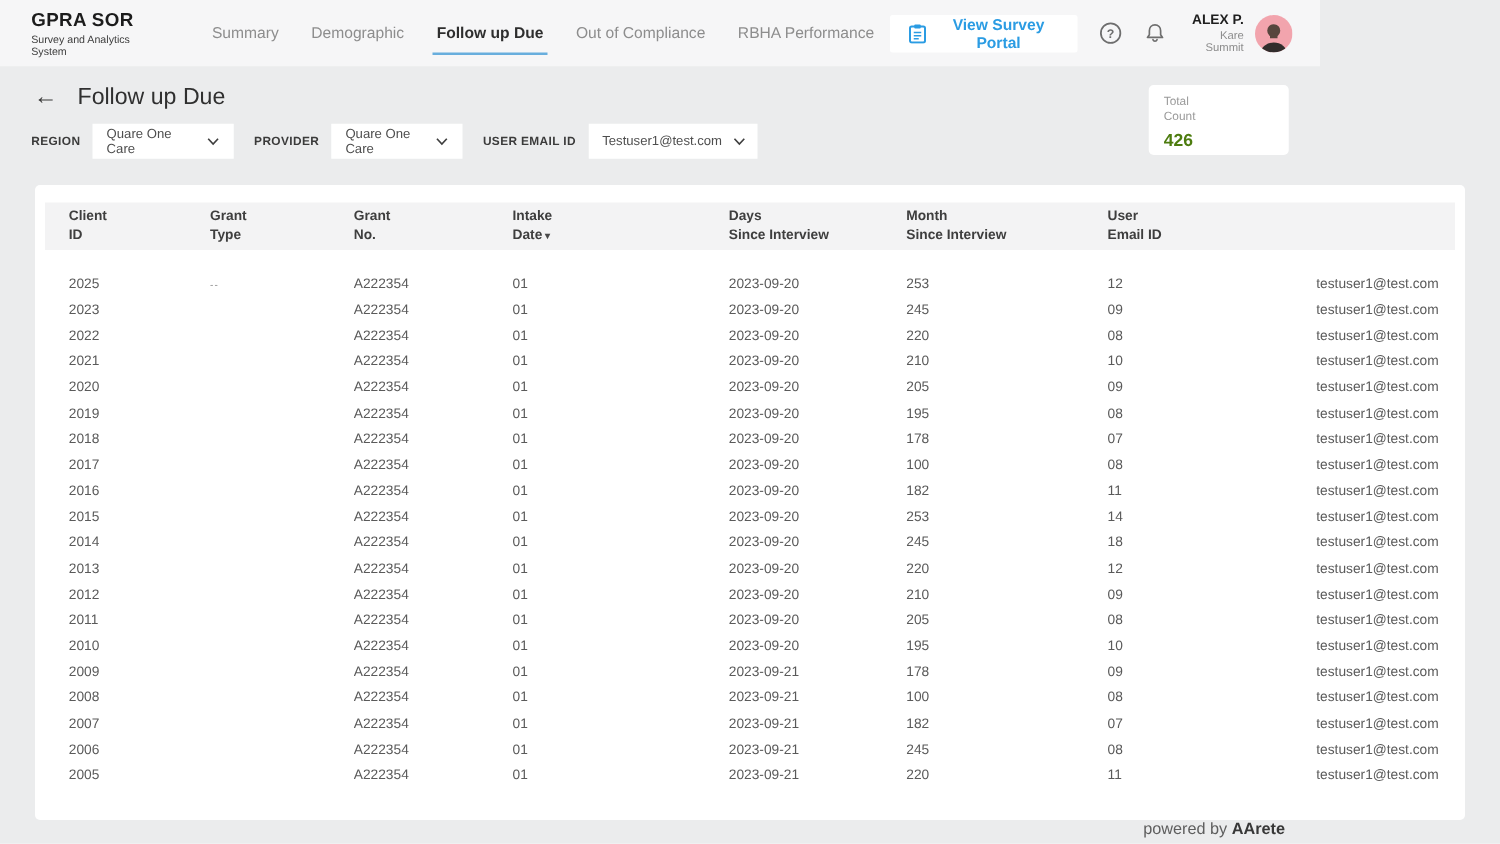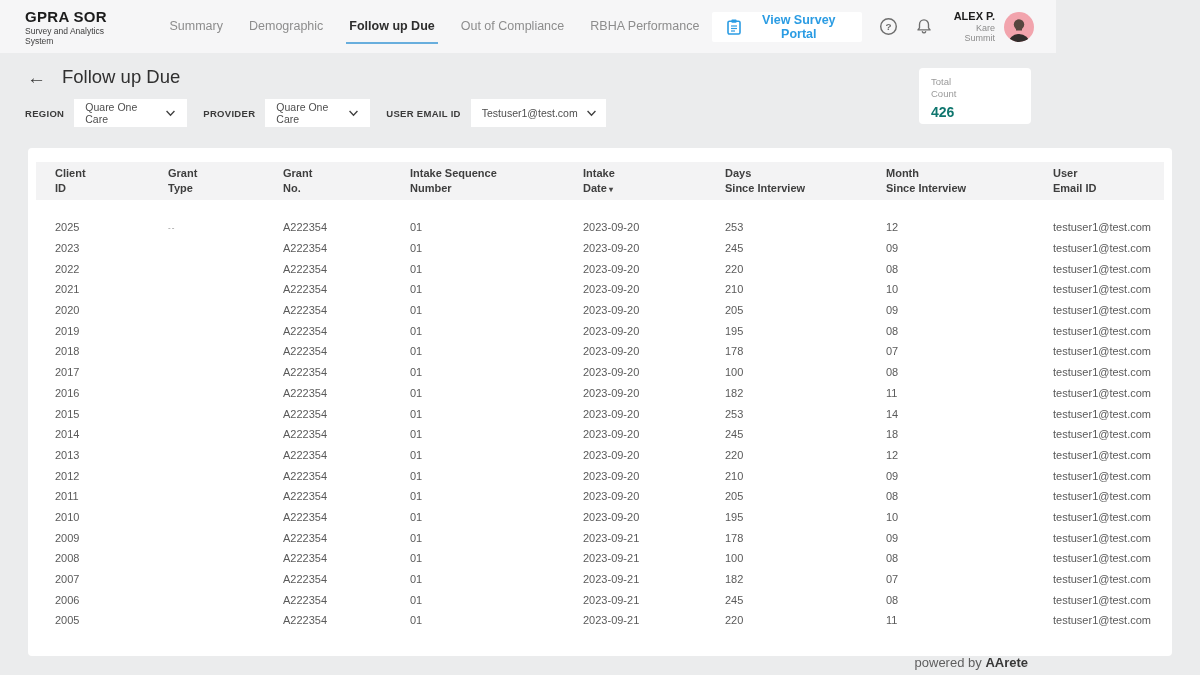--- a/index.html
+++ b/index.html
@@ -30,21 +30,21 @@
   .page-title { font-size:18.5px; font-weight:400; color:#303030; margin-left:16px; }
   .filters { position:absolute; top:99px; left:25px; display:flex; align-items:center; }
   .filter-group { display:flex; align-items:center; margin-right:16px; }
   .filter-label { font-size:9.5px; font-weight:bold; color:#3b3b3b; letter-spacing:.3px; margin-right:10px; }
   .filter-select { background:#fff; height:28px; display:flex; align-items:center; justify-content:space-between; padding:0 11px; font-size:10.5px; color:#4e4e4e; cursor:pointer; }
   .w1 { width:113px; } .w2 { width:105px; } .w3 { width:135px; }
   .filter-select svg { margin-left:8px; flex:none; }
 
   .count-card { position:absolute; top:68px; right:25px; width:112px; height:56px; background:#fff; border-radius:4px; padding:8px 12px; }
   .count-label { font-size:9.5px; color:#9a9a9a; line-height:1.3; }
-  .count-value { font-size:14px; font-weight:bold; color:#0f766e; margin-top:3px; }
+  .count-value { font-size:14px; font-weight:bold; color:#4d7c0f; margin-top:3px; }
 
   
   .table-card { position:absolute; top:148px; left:28px; width:1144px; height:508px; background:#fff; border-radius:4px; padding:14px 8px 0; }
   .grid-head, .grid-row { display:grid; grid-template-columns:132px 115px 127px 173px 142px 161px 167px 1fr; }
   .grid-head { background:#f3f3f4; height:38px; align-items:center; }
   .th { font-size:11px; font-weight:bold; color:#3e3e3e; line-height:1.4; }
   .th:first-child, .grid-row > div:first-child { padding-left:19px; }
   .sort-glyph { font-size:8px; color:#4a4a4a; }
   .tbody { margin-top:17px; }
   .grid-row { height:20.7px; align-items:center; }
@@ -167,21 +167,20 @@
           </span>
       </div>
     </div>
   </div>
 
   <div class="table-card">
     <div class="grid-head">
         <div class="th"><span>Client</span><br><span>ID</span></div>
         <div class="th"><span>Grant</span><br><span>Type</span></div>
         <div class="th"><span>Grant</span><br><span>No.</span></div>
-        <div class="th"><span>Intake Sequence</span><br><span>Number</span></div>
         <div class="th"><span>Intake</span><br><span>Date</span><span class="sort-glyph"> ▾</span></div>
         <div class="th"><span>Days</span><br><span>Since Interview</span></div>
         <div class="th"><span>Month</span><br><span>Since Interview</span></div>
         <div class="th"><span>User</span><br><span>Email ID</span></div>
       </div>
     <div class="tbody">
         <div class="grid-row">
           <div>2025</div>
           <div class="dim">--</div>
           <div>A222354</div>

